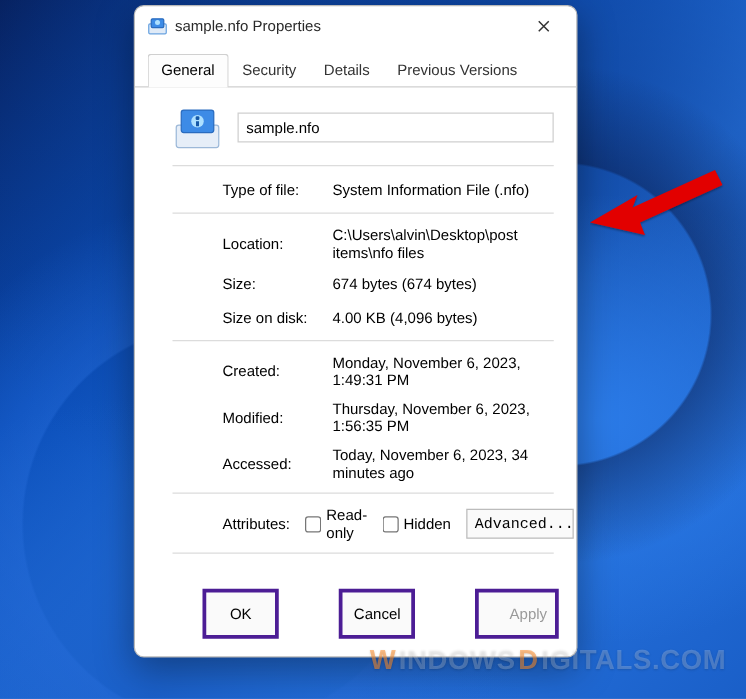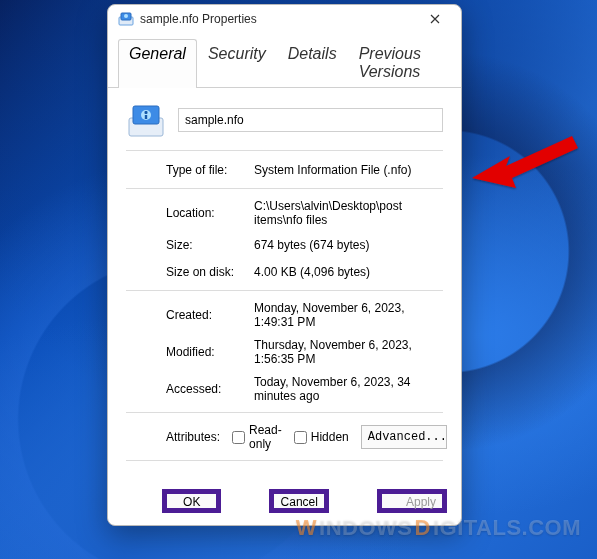--- a/index.html
+++ b/index.html
@@ -69,37 +69,36 @@
     color: #555;
   }
   .tabs {
     display: flex;
     padding: 6px 10px 0 10px;
     border-bottom: 1px solid #d0d0d0;
     gap: 0;
   }
   .tab {
     padding: 5px 10px 6px;
-    font-size: 16px;
+    font-size: 12px;
     color: #333;
     border: 1px solid transparent;
     border-bottom: none;
     border-radius: 3px 3px 0 0;
     position: relative;
     cursor: pointer;
-    font-style: italic;
   }
   .tab.active {
     background: #fdfdfd;
     border-color: #d0d0d0;
     margin-bottom: -1px;
     color: #000;
   }
   .content {
-    padding: 12px 18px 8px 18px;
+    padding: 12px 18px 8px 30px;
     flex: 1;
   }
   .filerow {
     display: flex;
     align-items: center;
     gap: 12px;
     margin-bottom: 10px;
   }
   .bigicon { width: 40px; height: 40px; flex-shrink: 0; }
   .fname {
@@ -150,22 +149,22 @@
     font-family: Liberation Mono, monospace;
   }
   .footer {
     display: flex;
     justify-content: flex-end;
     gap: 8px;
     padding: 10px 14px 14px;
   }
   .footer button {
     width: 80px;
-    height: 24px;
-    border: 5px solid #4c1d95;
+    height: 40px;
+    border: 3px solid #4c1d95;
     background: #fafafa;
     font-size: 12px;
     cursor: pointer;
     margin-left: 40px;
   }
   .footer button.disabled {
     color: #9a9a9a;
     cursor: default;
     padding-left: 24px;
   }

